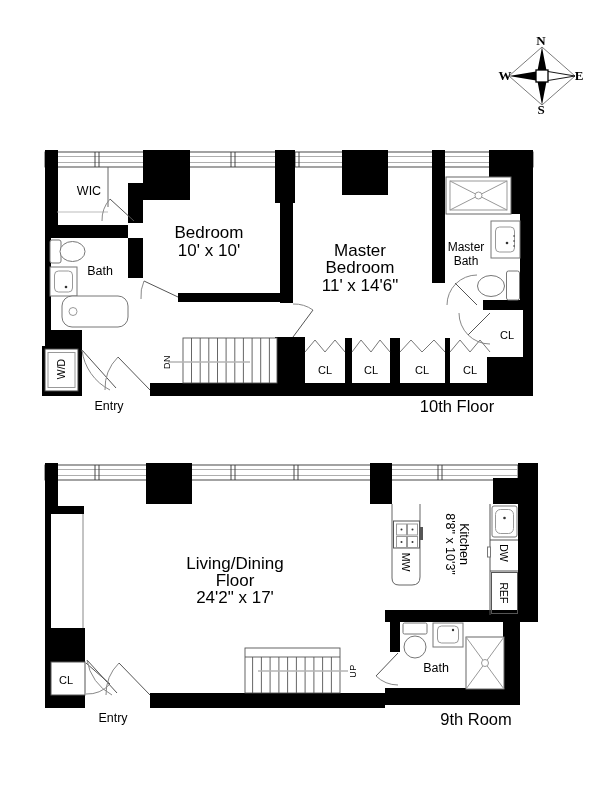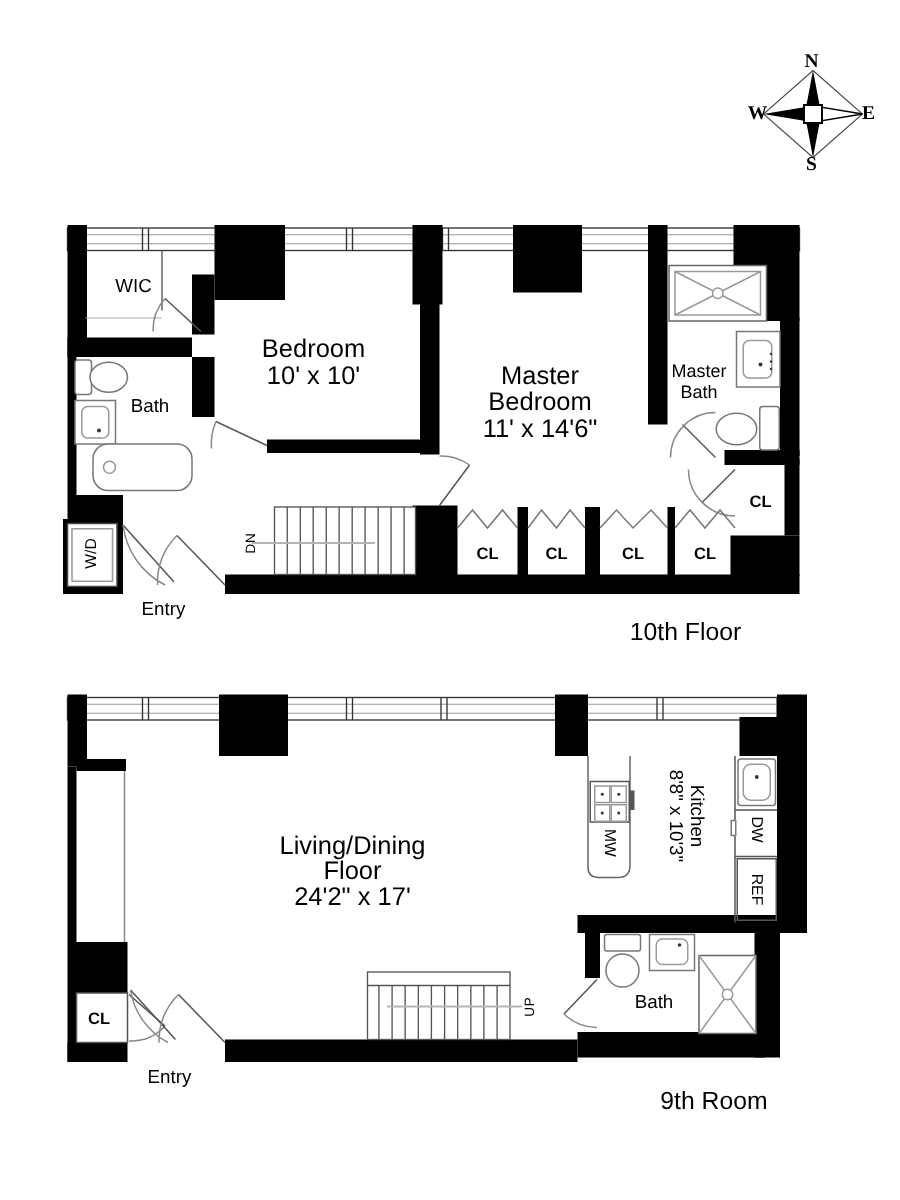--- a/index.html
+++ b/index.html
@@ -7,24 +7,24 @@
         font-family:"Liberation Sans",sans-serif;}
   #plan-svg{position:absolute;left:0;top:0;}
   .lbl{position:absolute;transform:translate(-50%,-50%);white-space:nowrap;
        color:#000;font-family:"Liberation Sans",sans-serif;line-height:1.15;
        text-align:center;}
   .rot90{transform:translate(-50%,-50%) rotate(90deg);}
   .rotn90{transform:translate(-50%,-50%) rotate(-90deg);}
   .fs15{font-size:17px;}
   .fs12{font-size:12px;}
   .fs12h{font-size:12.5px;}
-  .fs11{font-size:11px;font-weight:bold;}
+  .fs11{font-size:11px;}
   .fs10{font-size:10.5px;}
   .fs9{font-size:9px;letter-spacing:.5px;}
-  .floorlbl{font-size:16.5px;margin-top:16px;}
+  .floorlbl{font-size:16.5px;}
   .compass-letter{font-family:"Liberation Serif",serif;font-weight:bold;font-size:13px;}
 </style>
 </head>
 <body>
 
 <div id="page">
 
 <svg id="plan-svg" width="600" height="800" viewBox="0 0 600 800">
 
   <g>

